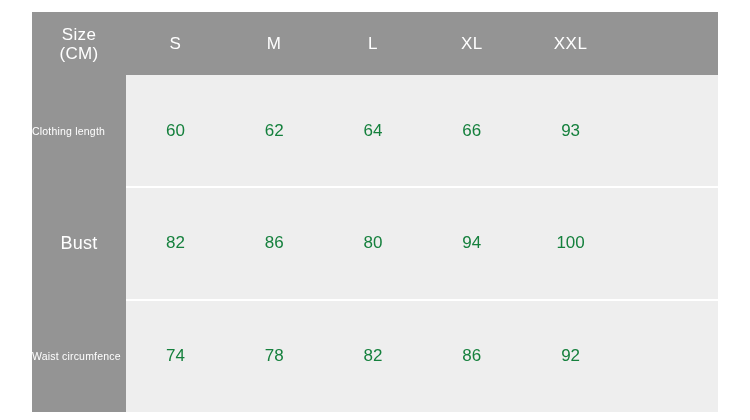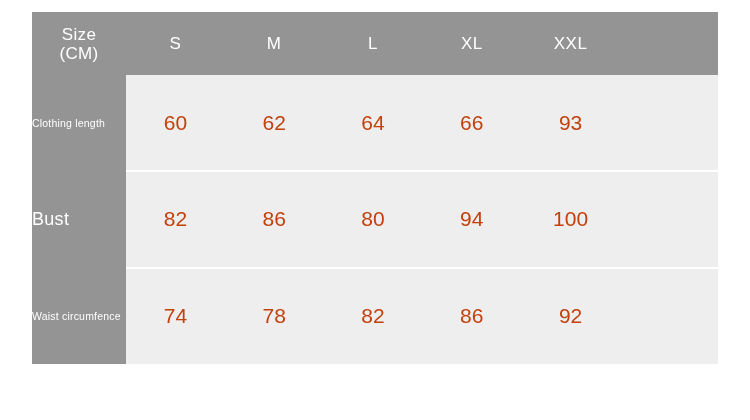--- a/index.html
+++ b/index.html
@@ -12,21 +12,21 @@
     background: #ffffff;
     font-family: "Liberation Sans", sans-serif;
     overflow: hidden;
   }
 
   .chart-wrap {
     position: absolute;
     left: 32px;
     top: 12px;
     width: 686px;
-    height: 352px;
+    height: 400px;
     background: #ffffff;
   }
 
   .size-table {
     width: 100%;
     height: 100%;
     border-collapse: collapse;
     table-layout: fixed;
   }
 
@@ -82,27 +82,28 @@
     font-size: 10.5px;
     line-height: 12px;
     letter-spacing: 0.2px;
     overflow: hidden;
     white-space: normal;
   }
   td.row-label.big {
     font-size: 18px;
     line-height: 21px;
     letter-spacing: 0.3px;
+    text-align: center;
   }
 
   td.value-cell {
     background: #eeeeee;
-    color: #c2410c;
+    color: #15803d;
     text-align: center;
-    font-size: 21px;
+    font-size: 17px;
     border-top: 2px solid #ffffff;
   }
   tbody tr:first-child td.value-cell {
     border-top: none;
   }
   td.pad-cell {
     background: #eeeeee;
     border-top: 2px solid #ffffff;
   }
   tbody tr:first-child td.pad-cell {

